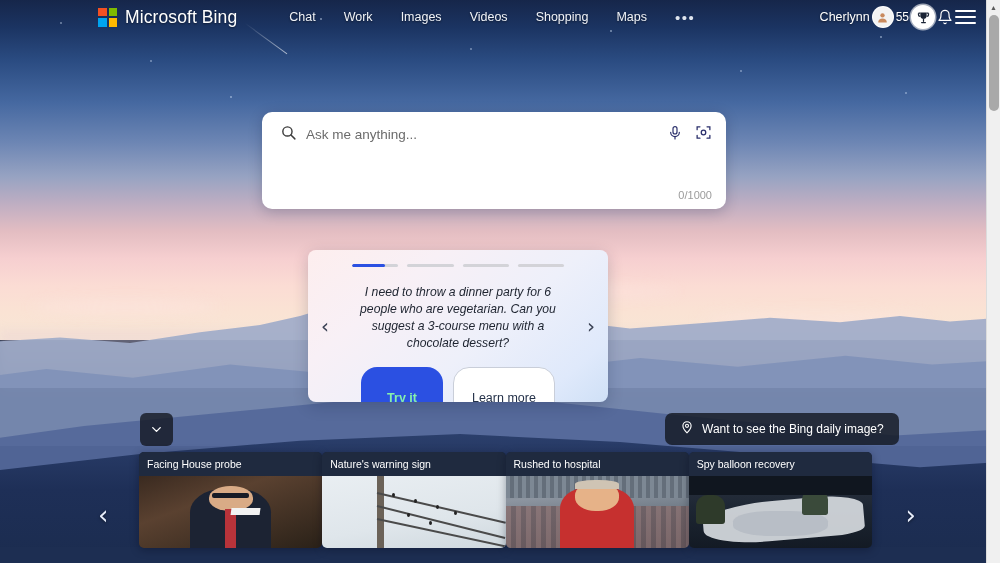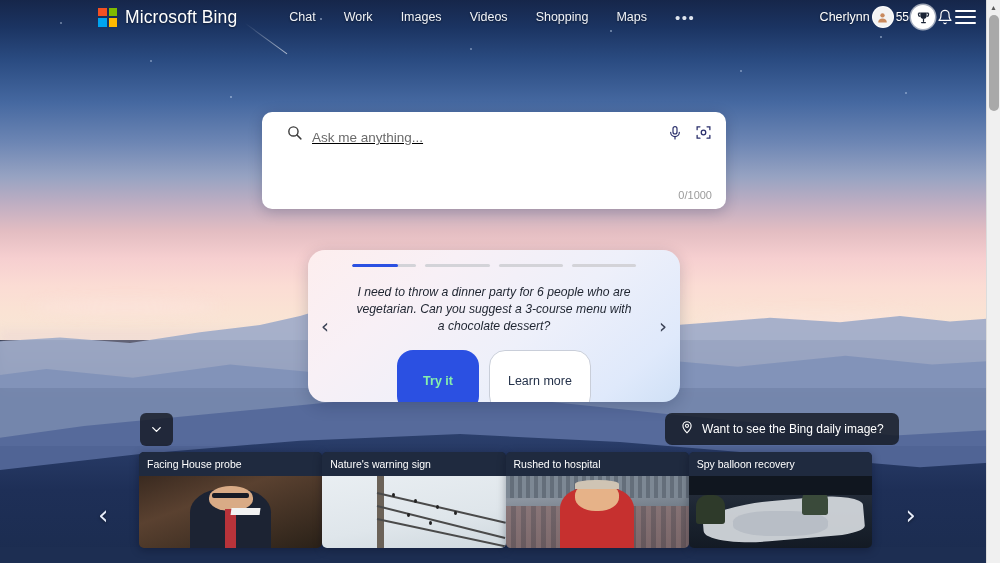--- a/index.html
+++ b/index.html
@@ -127,35 +127,35 @@
     position:absolute; left:2px; top:15px; width:10px; height:96px;
     background:#a9a9a9; border-radius:5px; cursor:pointer;
   }
 
   
   #searchbox {
     position:absolute; left:262px; top:112px; width:464px; height:97px;
     background:#fff; border-radius:10px; z-index:30;
     box-shadow:0 3px 14px rgba(10,20,50,.22);
   }
-  .srow { display:flex; align-items:flex-end; padding:12px 14px 0 24px;text-decoration:underline; }
+  .srow { display:flex; align-items:center; padding:12px 14px 0 18px; }
   .sinput {
     flex:1; border:none; outline:none; font-size:13.5px; color:#444;
     font-family:"Liberation Sans", sans-serif; margin-left:9px; background:transparent;
   }
   .sinput::placeholder { color:#6b6b6b; }
   .sicons { display:flex; align-items:center; gap:12px; }
   .counter {
     position:absolute; right:14px; bottom:8px; font-size:11px; color:#9b9b9b;
   }
 
   
   #suggest {
-    position:absolute; left:308px; top:250px; width:372px; height:152px;
-    border-radius:17px; z-index:30; overflow:hidden;
+    position:absolute; left:308px; top:250px; width:300px; height:152px;
+    border-radius:8px; z-index:30; overflow:hidden;
     background:linear-gradient(140deg,#fdeeee 0%,#f8f0f6 28%,#eef0fa 58%,#dfe9fb 85%,#cfe0f6 100%);
     box-shadow:0 4px 16px rgba(10,20,50,.2);
   }
   .segs { display:flex; gap:9px; padding:14px 44px 0 44px; }
   .seg { flex:1; height:3px; border-radius:2px; background:#d3d3d8; overflow:hidden; }
   .seg i { display:block; height:100%; border-radius:2px; background:#2b39bf; }
   .prompt {
     margin:17px 46px 0 46px; text-align:center;
     font-style:italic; font-size:12.2px; line-height:17px; color:#1e2430;
   }

